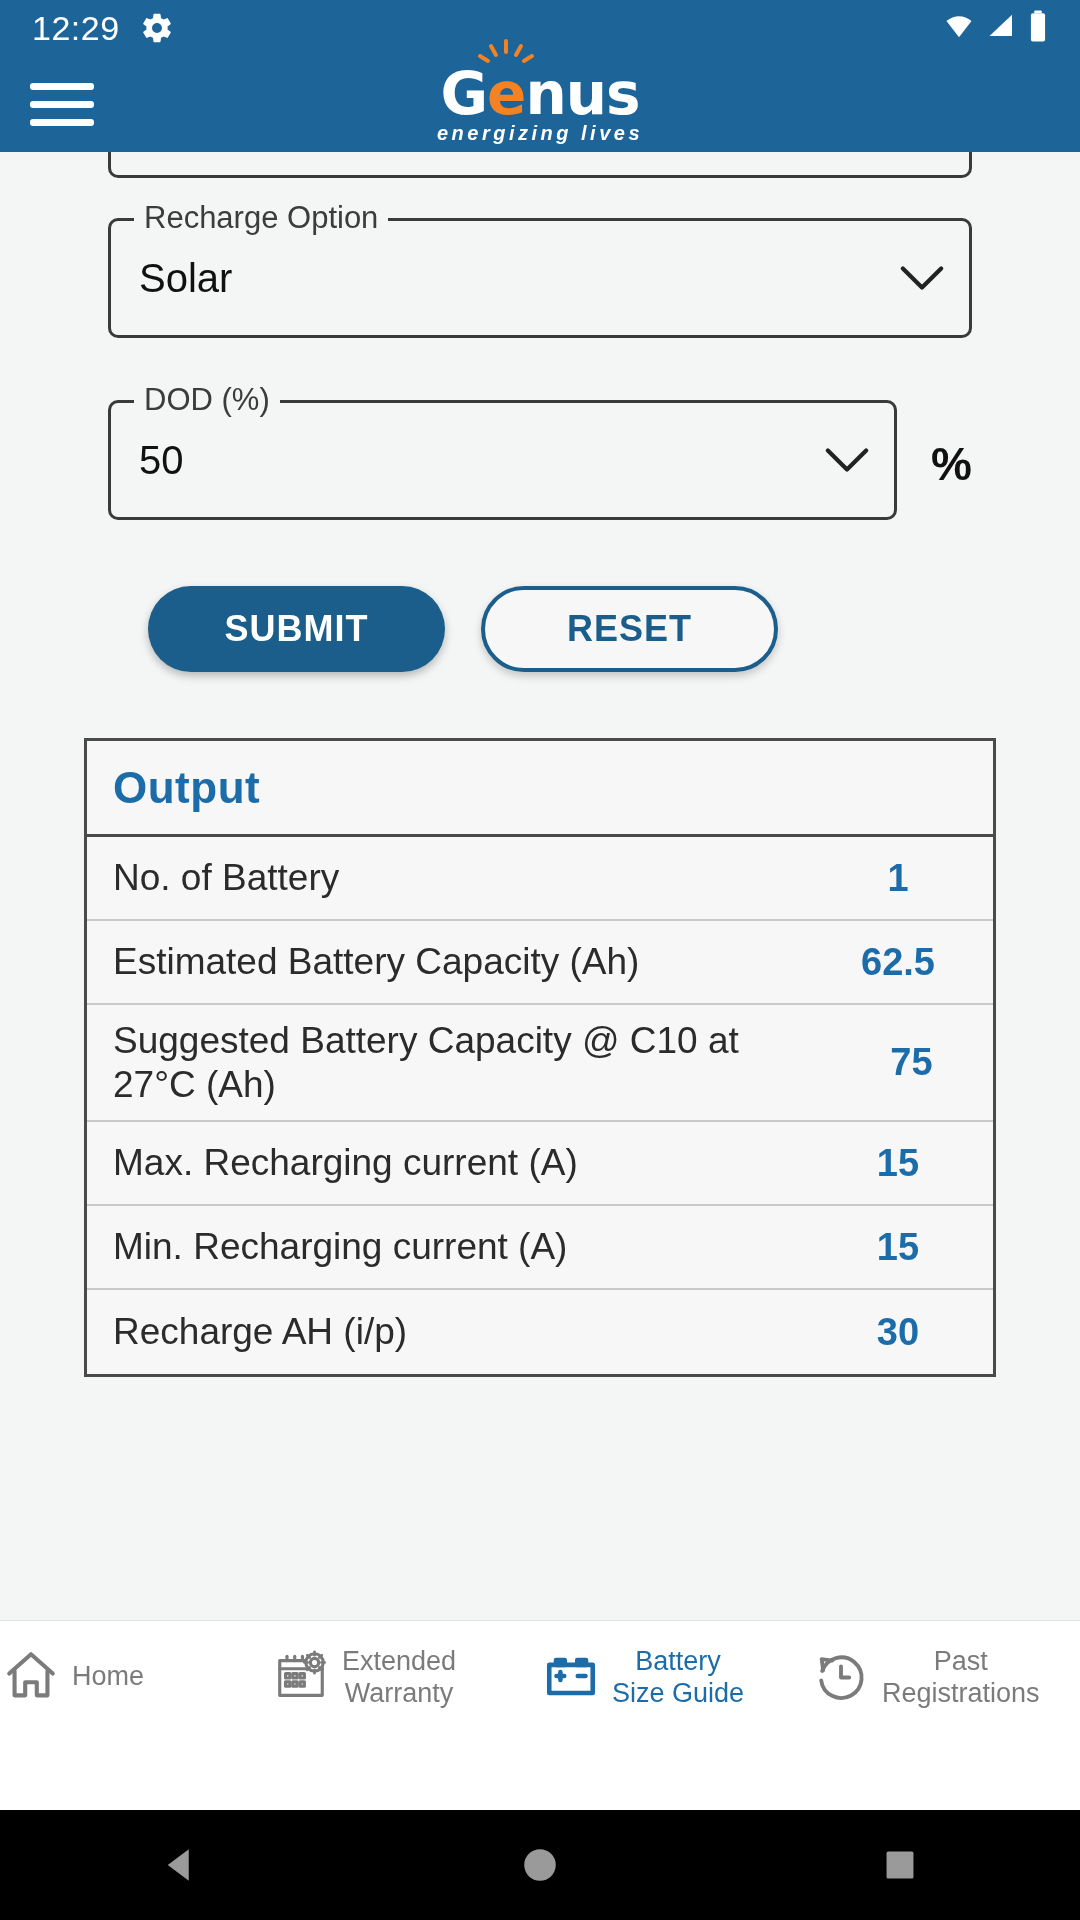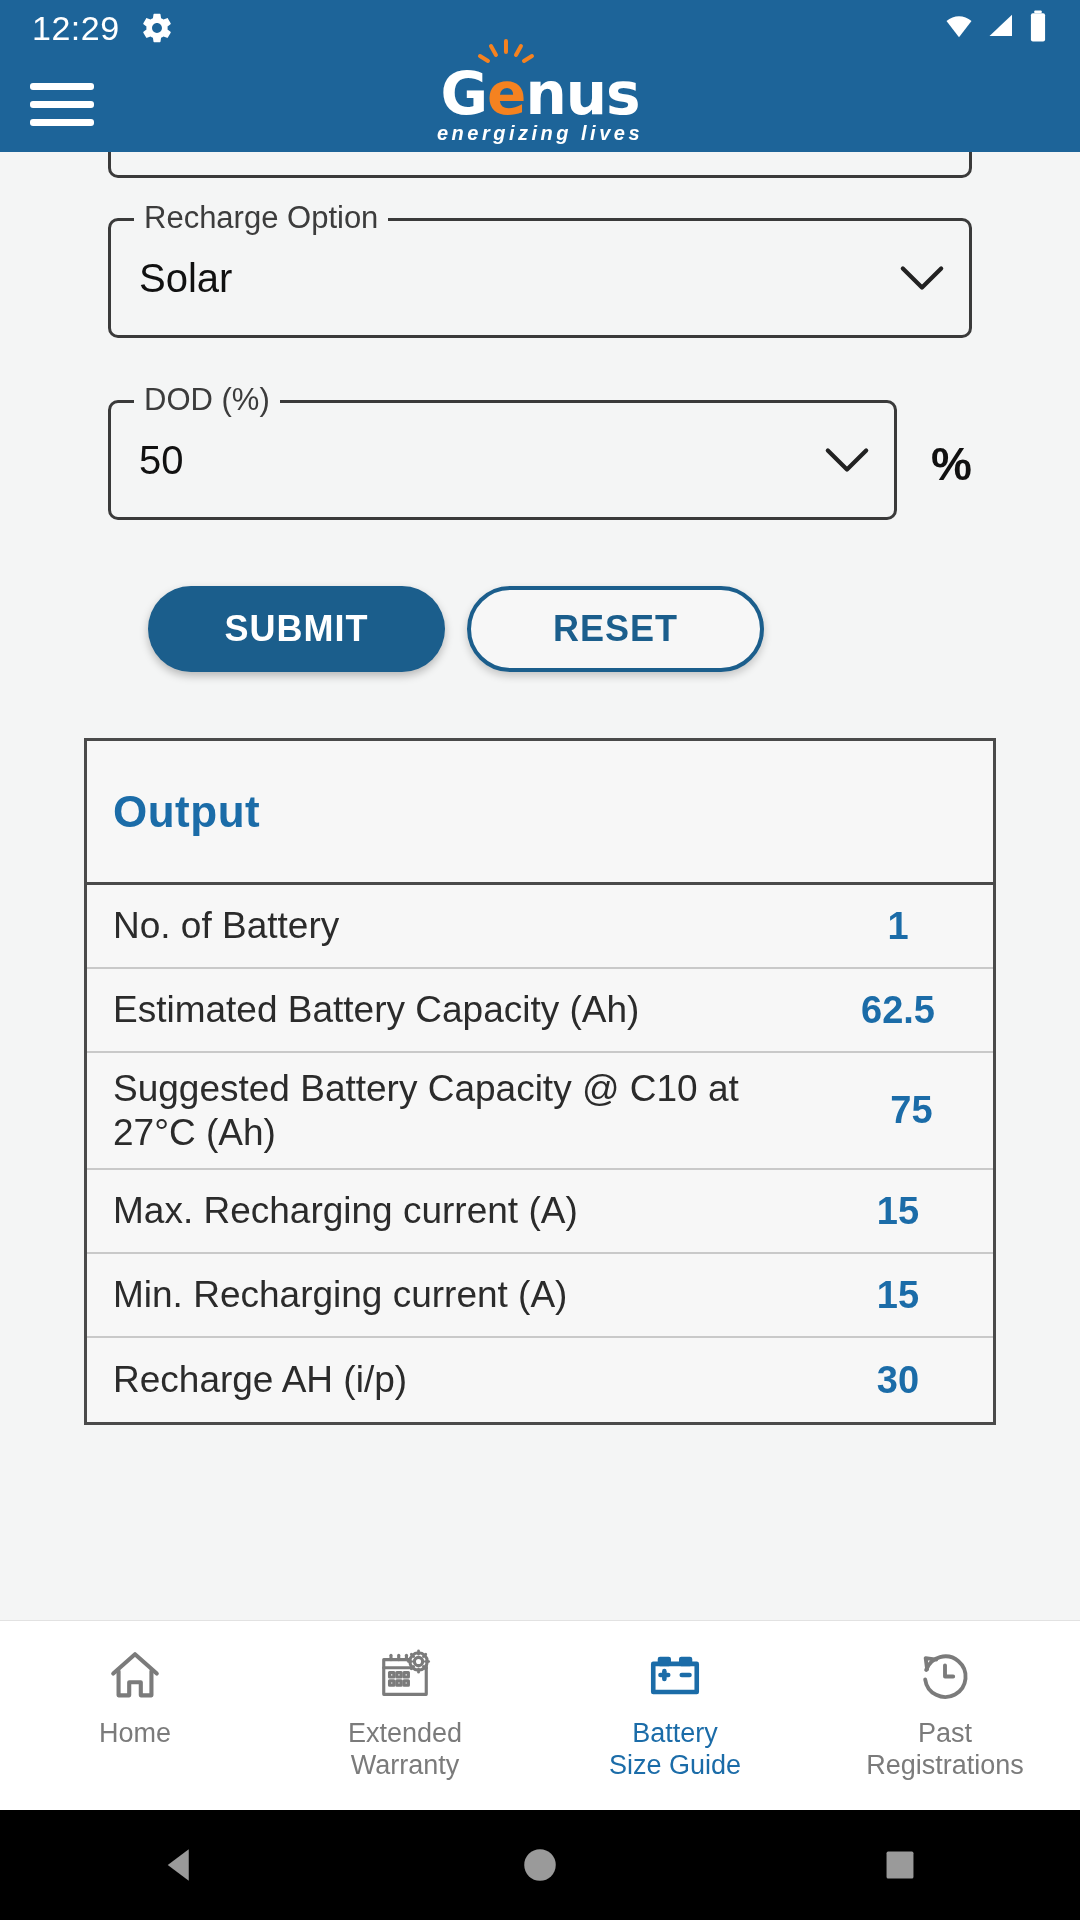--- a/index.html
+++ b/index.html
@@ -62,54 +62,54 @@
     position: absolute; top: -20px; left: 26px; background: #f4f5f5; padding: 0 10px;
     font-size: 31px; color: #3c3c3c; line-height: 40px; white-space: nowrap;
   }
   .field-value { font-size: 40px; color: #111; padding-left: 4px; }
   .chev { margin-left: auto; width: 46px; height: 30px; }
 
   .dod-row { display: flex; align-items: center; margin: 0 108px 0 108px; position: relative; }
   .dod-row .field-wrap { margin: 0; flex: 1 1 auto; }
   .pct-sign { font-size: 46px; font-weight: bold; color: #111; margin-left: 34px; margin-top: 8px; }
 
-  .btn-row { display: flex; gap: 22px; margin: 0 0 0 148px; }
+  .btn-row { display: flex; gap: 36px; margin: 0 0 0 148px; }
   .btn {
     height: 86px; min-width: 297px; border-radius: 44px; font-size: 36px;
     font-weight: bold; letter-spacing: 1px; display: flex; align-items: center;
     justify-content: center; cursor: pointer; border: none;
     font-family: "Liberation Sans", sans-serif;
   }
   .btn-submit { background: #1b5e8c; color: #fff; box-shadow: 0 4px 8px rgba(0,0,0,0.25); }
   .btn-reset { background: #f7f7f7; color: #1b5e8c; border: 4px solid #1b5e8c; box-shadow: 0 4px 8px rgba(0,0,0,0.20); }
 
   
   .table {
     margin: 0 84px 0 84px; border: 3px solid #4a4a4a; background: #f7f7f7;
   }
   .table-header {
-    height: 144px; display: flex; align-items: center; padding-left: 26px;
+    height: 96px; display: flex; align-items: center; padding-left: 26px;
     border-bottom: 3px solid #4a4a4a;
   }
   .table-header-text { font-size: 44px; font-weight: bold; color: #1b6ca8; letter-spacing: 0.5px; }
   .trow {
     display: flex; align-items: center; border-bottom: 2px solid #c9c9c9;
     min-height: 84px; padding: 14px 0; gap: 19px;
   }
   .trow:last-child { border-bottom: none; }
   .tlabel { flex: 1 1 auto; font-size: 37px; color: #2b2b2b; padding-left: 26px; line-height: 1.18; padding-right: 12px; }
   .tval { width: 190px; text-align: center; font-size: 38px; font-weight: bold; color: #1b6ca8; }
 
   
   .bottomnav {
     flex: 0 0 auto; height: 190px; background: #ffffff; display: flex;
     align-items: flex-start; padding-top: 24px; border-top: 1px solid #e2e2e2;
   }
   .navitem {
-    flex: 1 1 20%; display: flex; flex-direction: column; align-items: center;
+    flex: 1 1 20%; display: flex; flex-direction: row; align-items: center;
     gap: 10px; cursor: pointer;
   }
   .navicon { height: 62px; display: flex; align-items: center; justify-content: center; }
   .navlabel { font-size: 27px; color: #7b7b7b; text-align: center; line-height: 1.2; }
   .navitem.active .navlabel { color: #1b6ca8; }
 
   
   .sysnav {
     flex: 0 0 auto; height: 110px; background: #000; display: flex;
     align-items: center; justify-content: space-around;

